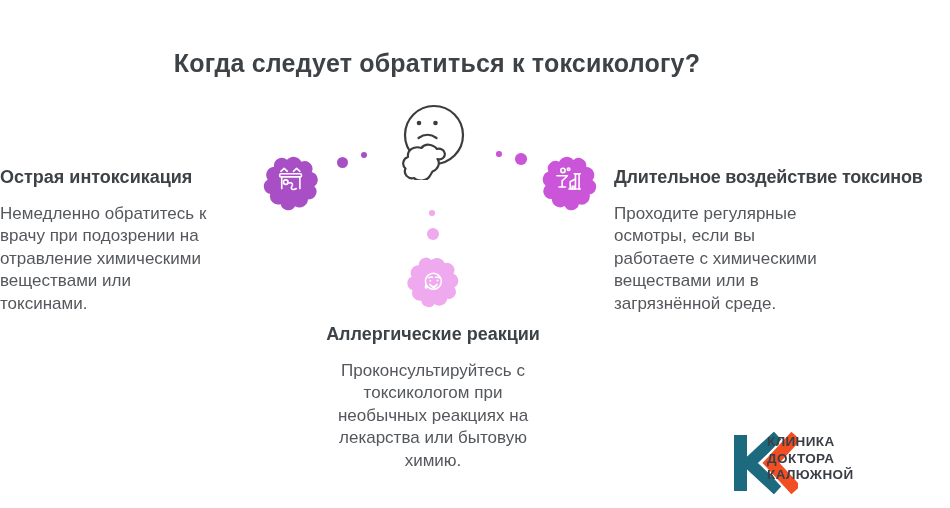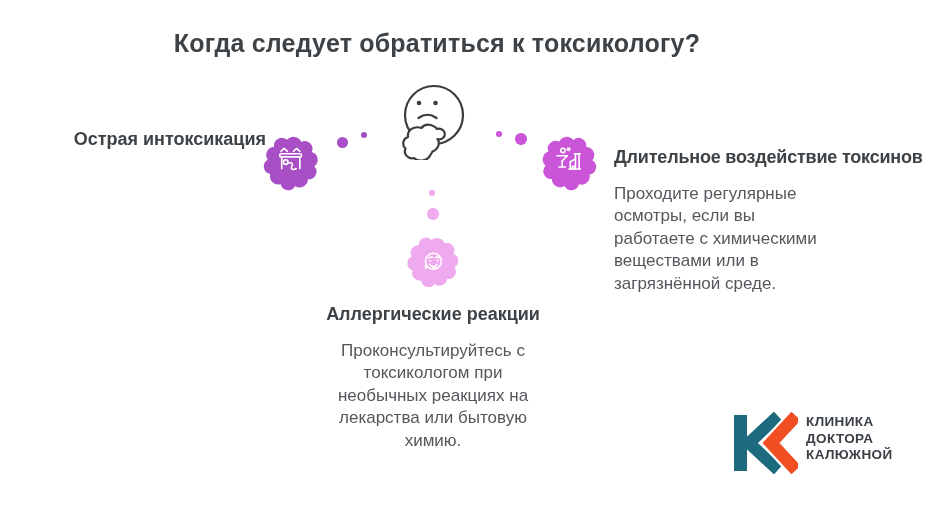--- a/index.html
+++ b/index.html
@@ -1,43 +1,43 @@
 <!DOCTYPE html>
 <html><head>
 <meta charset="utf-8">
 <style>
   html,body { margin:0; padding:0; background:#ffffff; }
   .stage {
     position:relative; width:950px; height:488px; background:#ffffff;
-    font-family:"Liberation Sans", sans-serif; overflow:hidden;
+    font-family:"Liberation Sans", sans-serif; overflow:hidden;margin-top:20px;
   }
   .title {
     position:absolute; left:0; top:12px; width:874px; text-align:center;
     font-size:25px; font-weight:bold; color:#3d4246; letter-spacing:0.2px;
   }
   .section { position:absolute; }
   .sec-heading { margin:0; font-size:18px; font-weight:bold; color:#3d4246; white-space:nowrap; }
   .sec-body {
     margin:15px 0 0; font-size:17px; line-height:22.4px; color:#54575c;
     white-space:pre-line;
   }
-  .sec-acute    { left:0px;   top:129px; width:250px; text-align:right;padding-left:16px; }
+  .sec-acute    { left:0px;   top:147px; width:250px; text-align:left; }
   .sec-chronic  { left:614px; top:147px; width:336px; text-align:left; }
   .sec-chronic .sec-heading { white-space:nowrap; letter-spacing:-0.2px; }
   .sec-allergic { left:292px; top:304px; width:282px; text-align:center; }
   .blob { position:absolute; }
   .blob-acute    { left:259px; top:132px; width:64px; height:62px; }
   .blob-chronic  { left:538px; top:130px; width:62px; height:66px; }
   .blob-allergic { left:404px; top:233px; width:58px; height:58px; }
   .icon-stroke { fill:none; stroke:#ffffff; stroke-width:2; stroke-linecap:round; stroke-linejoin:round; }
   .dot { position:absolute; border-radius:50%; }
   .face-svg { position:absolute; left:396px; top:84px; width:76px; height:76px; }
   .logo-mark { position:absolute; left:732px; top:412px; width:66px; height:62px; }
   .logo-text {
-    position:absolute; left:806px; top:414px; font-size:13.5px; font-weight:bold;
+    position:absolute; left:767px; top:414px; font-size:13.5px; font-weight:bold;
     line-height:16.6px; letter-spacing:0.4px; color:#3a3f46; white-space:pre-line;
   }
 </style>
 </head>
 <body>
 
 <div class="stage">
 
   <h1 class="title">Когда следует обратиться к токсикологу?</h1>
 
@@ -107,20 +107,25 @@
       <circle cx="16.5" cy="18.5" r="1.3" fill="#ffffff" stroke="none"></circle>
       <circle cx="26" cy="18" r="1.3" fill="#ffffff" stroke="none"></circle>
       <path d="M15.5 23 Q20.5 29.5 25.5 23"></path>
       <path d="M18.5 26 Q21 28 23.5 26"></path>
       <path d="M11 21.5 C8 25.5 8.5 28.5 11 29 C13.5 28.5 13 25 11 21.5 Z" fill="#ffffff" stroke="none"></path>
     </g>
   </svg>
 
   <div class="section sec-acute">
     <h2 class="sec-heading">Острая интоксикация</h2>
+    <p class="sec-body">Немедленно обратитесь к
+врачу при подозрении на
+отравление химическими
+веществами или
+токсинами.</p>
   </div>
 
   <div class="section sec-allergic">
     <h2 class="sec-heading">Аллергические реакции</h2>
     <p class="sec-body">Проконсультируйтесь с
 токсикологом при
 необычных реакциях на
 лекарства или бытовую
 химию.</p>
   </div>

